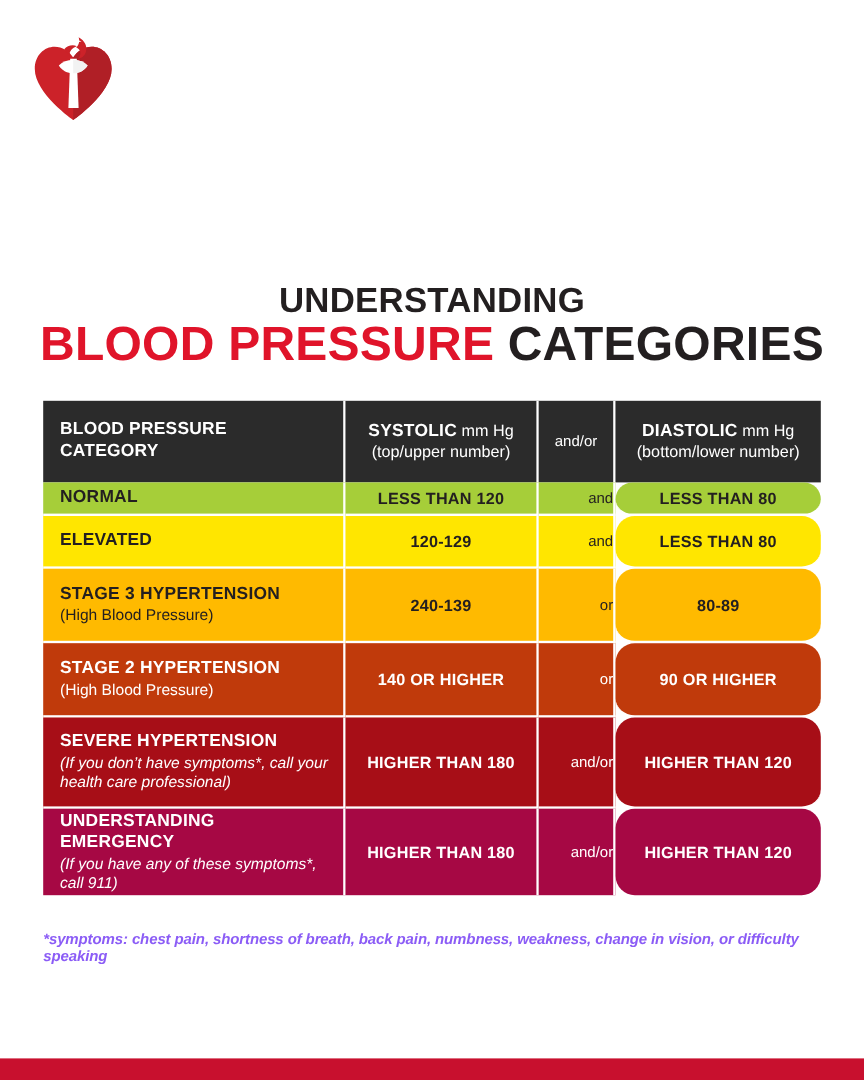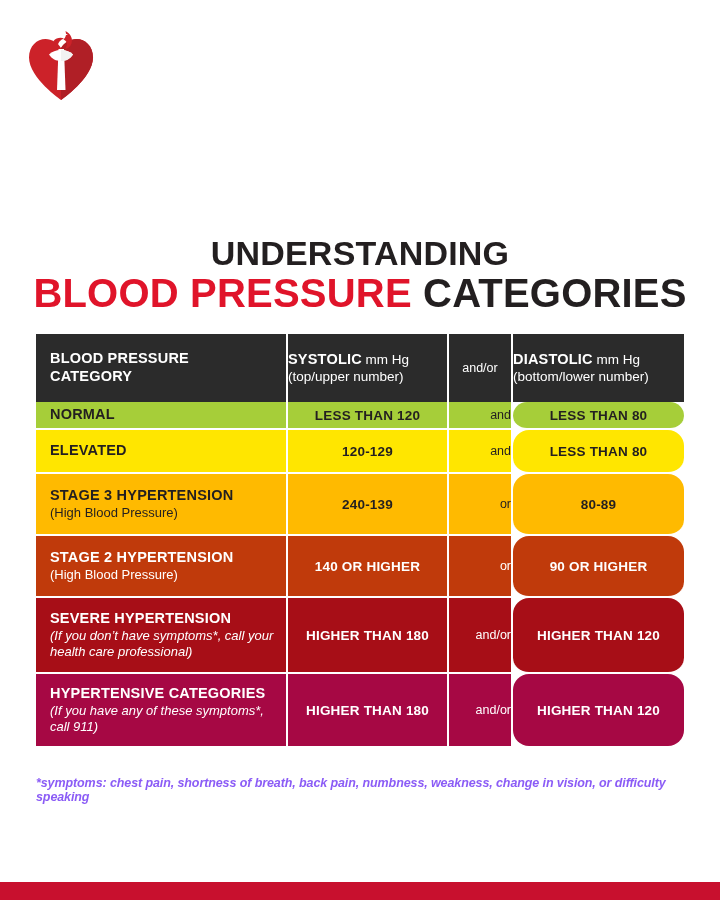--- a/index.html
+++ b/index.html
@@ -27,21 +27,21 @@
 
   
   .title-block {
     position: absolute;
     left: 0;
     top: 236px;
     width: 720px;
     text-align: center;
   }
   .title-line1 {
-    font-size: 34px;
+    font-size: 29px;
     font-weight: bold;
     letter-spacing: 0.2px;
     color: #231f20;
     line-height: 1.05;
     text-transform: uppercase;
   }
   .title-line2 {
     font-size: 40px;
     font-weight: bold;
     letter-spacing: 0.2px;
@@ -83,21 +83,21 @@
   .hdr-row td:last-child { border-right: none; }
   .hdr-cat {
     text-align: left;
     padding-left: 14px !important;
     font-size: 14.5px;
     font-weight: bold;
     line-height: 1.22;
     letter-spacing: 0.2px;
   }
   .hdr-mid {
-    text-align: left;
+    text-align: center;
     font-size: 13.5px;
     line-height: 1.22;
   }
   .hdr-mid .strong {
     font-weight: bold;
     font-size: 14.5px;
     letter-spacing: 0.2px;
   }
   .hdr-andor {
     text-align: center;
@@ -265,21 +265,21 @@
       <td class="cell-cat">
         <div class="cat-name">SEVERE HYPERTENSION</div>
         <div class="cat-sub">(If you don’t have symptoms*, call your health care professional)</div>
       </td>
       <td class="cell-val">HIGHER THAN 180</td>
       <td class="cell-op">and/or</td>
       <td class="cell-val">HIGHER THAN 120</td>
     </tr>
     <tr class="r-emergency">
       <td class="cell-cat">
-        <div class="cat-name">HYPERTENSIVE CATEGORIES</div>
+        <div class="cat-name">UNDERSTANDING EMERGENCY</div>
         <div class="cat-sub">(If you have any of these symptoms*, call 911)</div>
       </td>
       <td class="cell-val">HIGHER THAN 180</td>
       <td class="cell-op">and/or</td>
       <td class="cell-val">HIGHER THAN 120</td>
     </tr>
   </tbody>
 </table>
 
 <div class="footnote">*symptoms: chest pain, shortness of breath, back pain, numbness, weakness, change in vision, or difficulty speaking</div>

